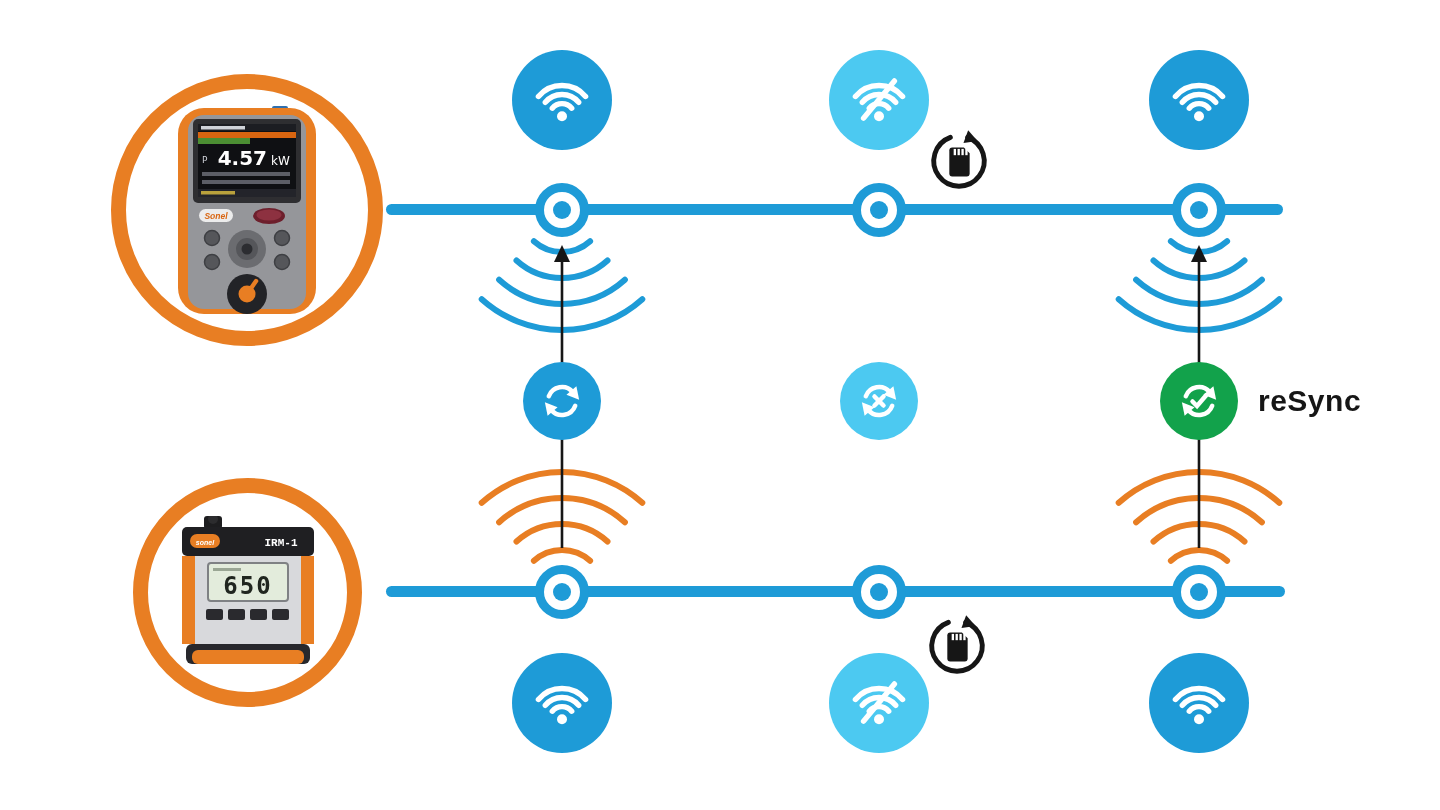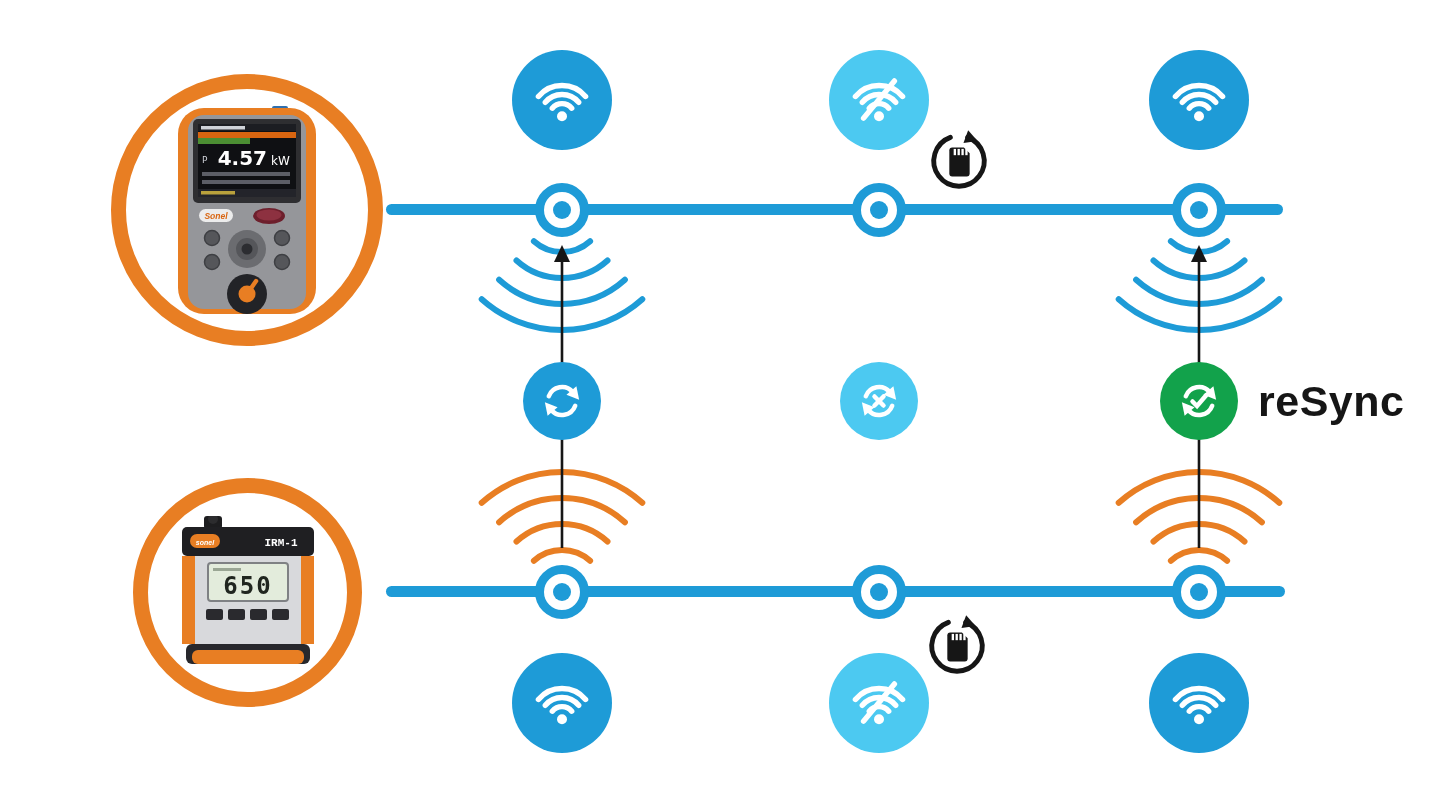--- a/index.html
+++ b/index.html
@@ -24,21 +24,21 @@
   .bg-blue{background:var(--c-blue);} .bg-lblue{background:var(--c-light-blue);} .bg-green{background:var(--c-green);}
 
   .ring{position:absolute;box-sizing:border-box;border:15px solid var(--c-orange);
         border-radius:50%;background:#fff;z-index:2;}
   .device{position:absolute;z-index:3;}
 
   .arcs{position:absolute;z-index:1;}
   .arrow{position:absolute;z-index:2;}
   .sd{position:absolute;z-index:5;}
 
-  .resync-label{position:absolute;font-weight:bold;font-size:43px;color:var(--c-ink);z-index:4;
+  .resync-label{position:absolute;font-weight:bold;font-size:30px;color:var(--c-ink);z-index:4;
                 line-height:42px;letter-spacing:0.5px;}
 
   
   .st-blue{stroke:var(--c-blue);}   .st-orange{stroke:var(--c-orange);}
   .st-ink{stroke:var(--c-ink);}     .st-white{stroke:#ffffff;}
   .fl-none{fill:none;}              .fl-white{fill:#ffffff;}
   .fl-ink{fill:var(--c-ink);}       .fl-orange{fill:var(--c-orange);}
 
   .wave{fill:none;stroke-width:6;stroke-linecap:round;}
   .wifi-glyph{fill:none;stroke:#fff;stroke-width:6;stroke-linecap:round;}

